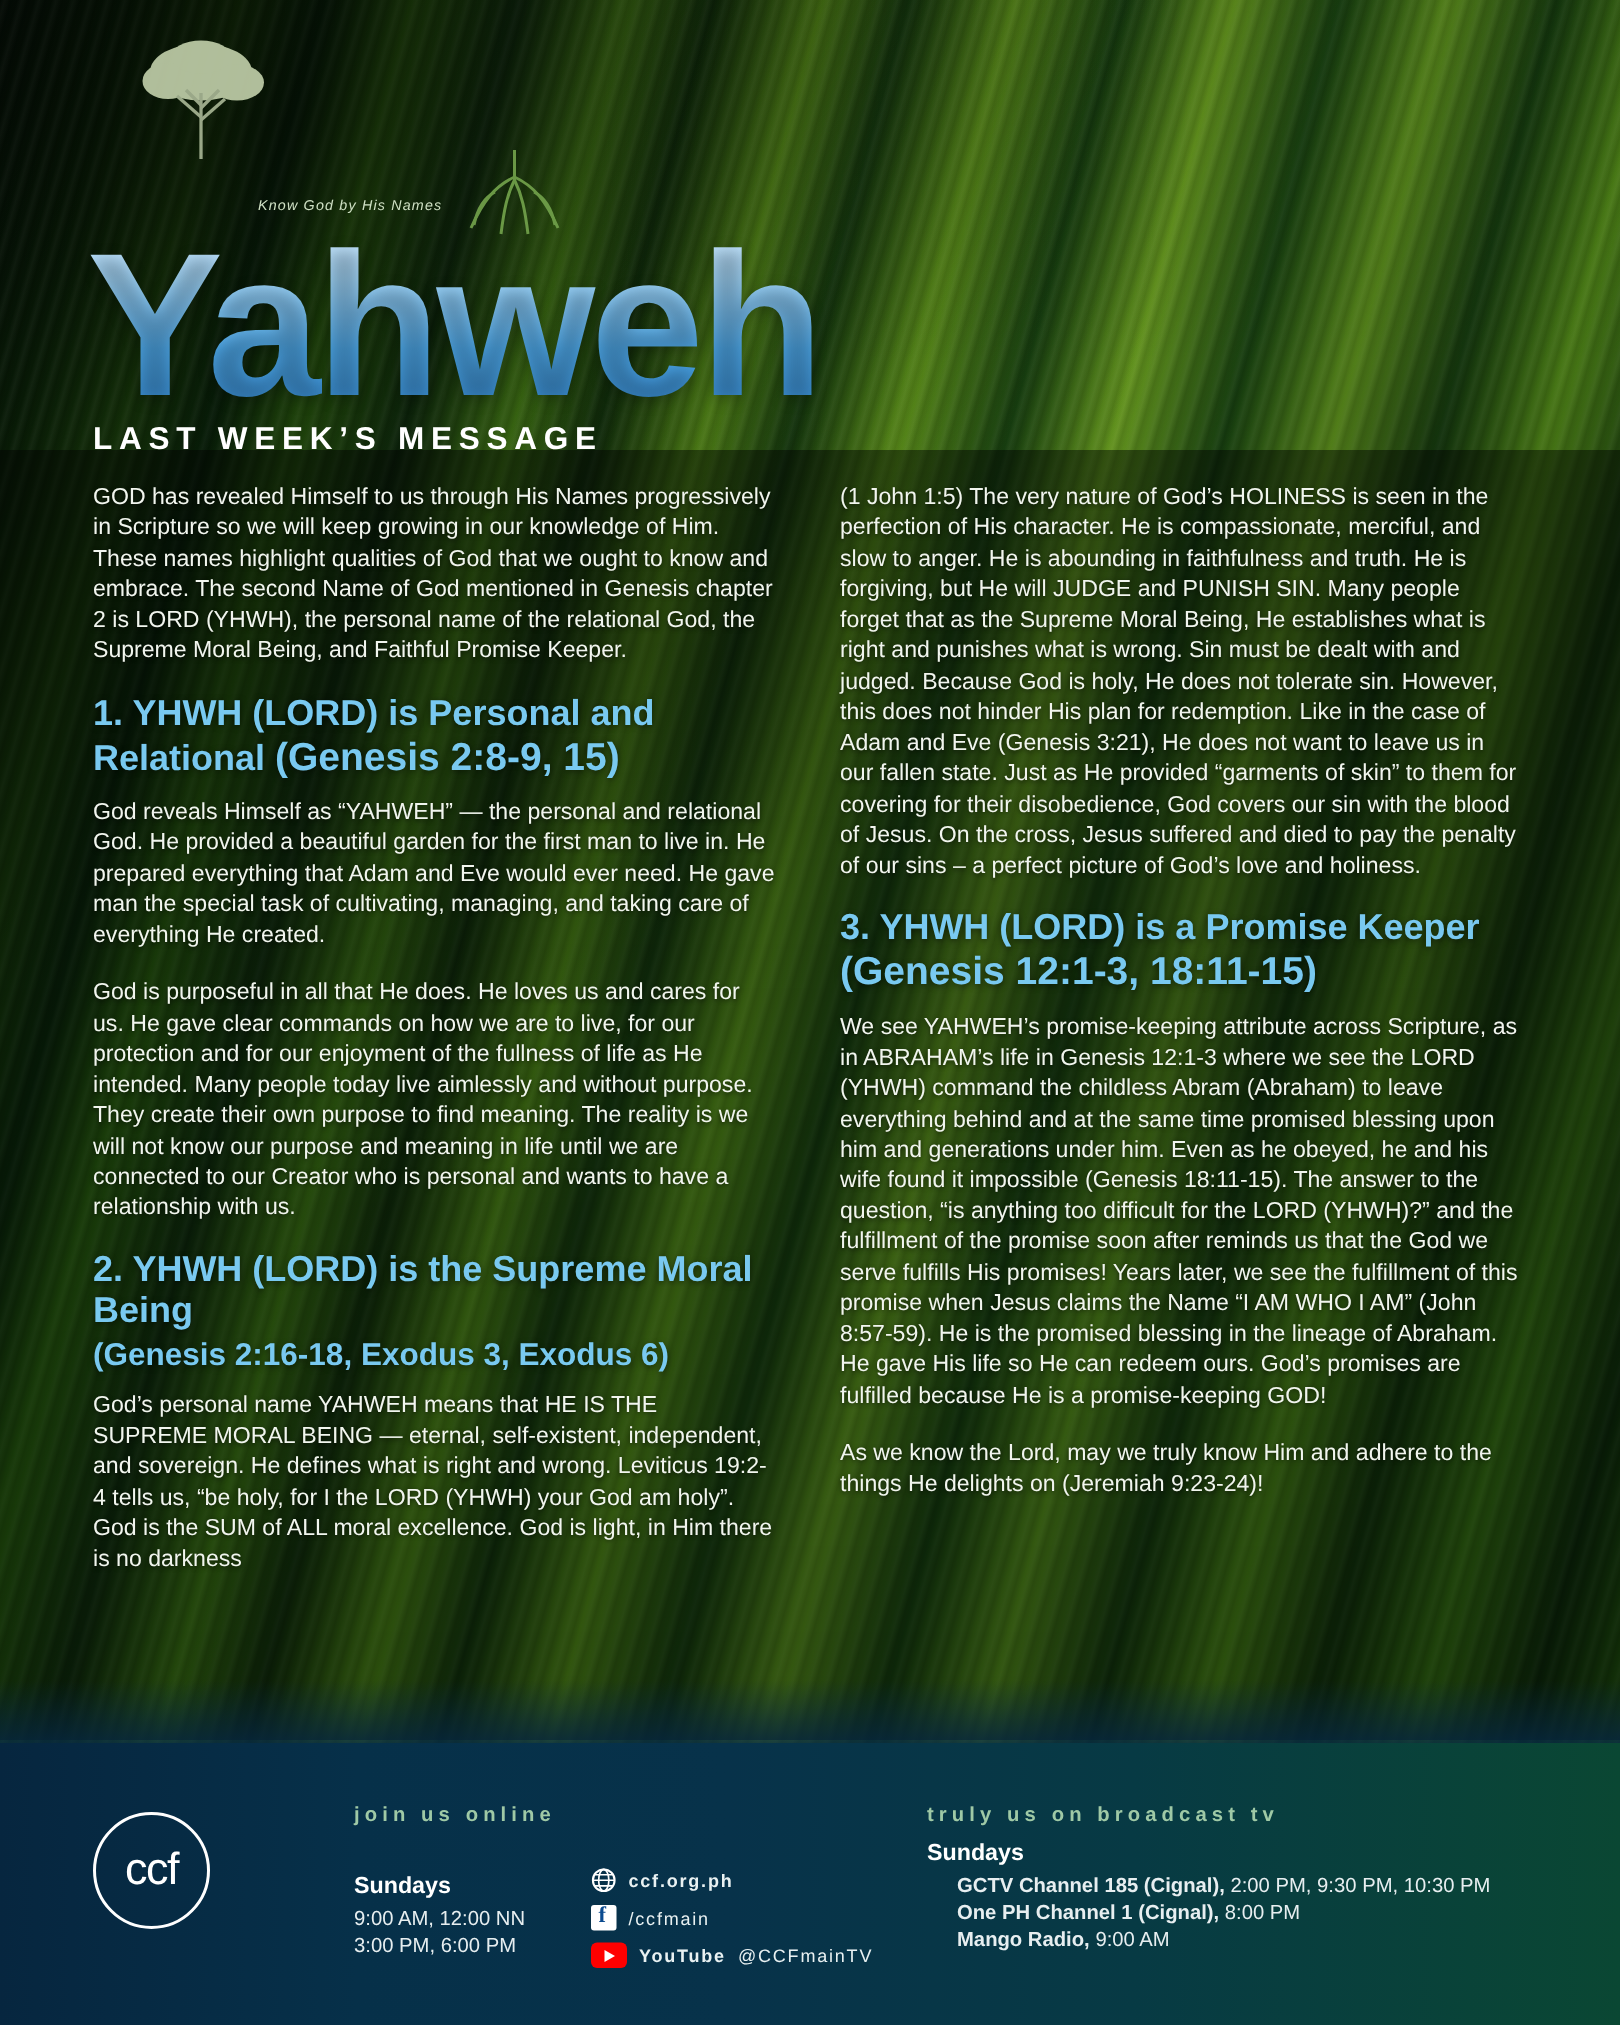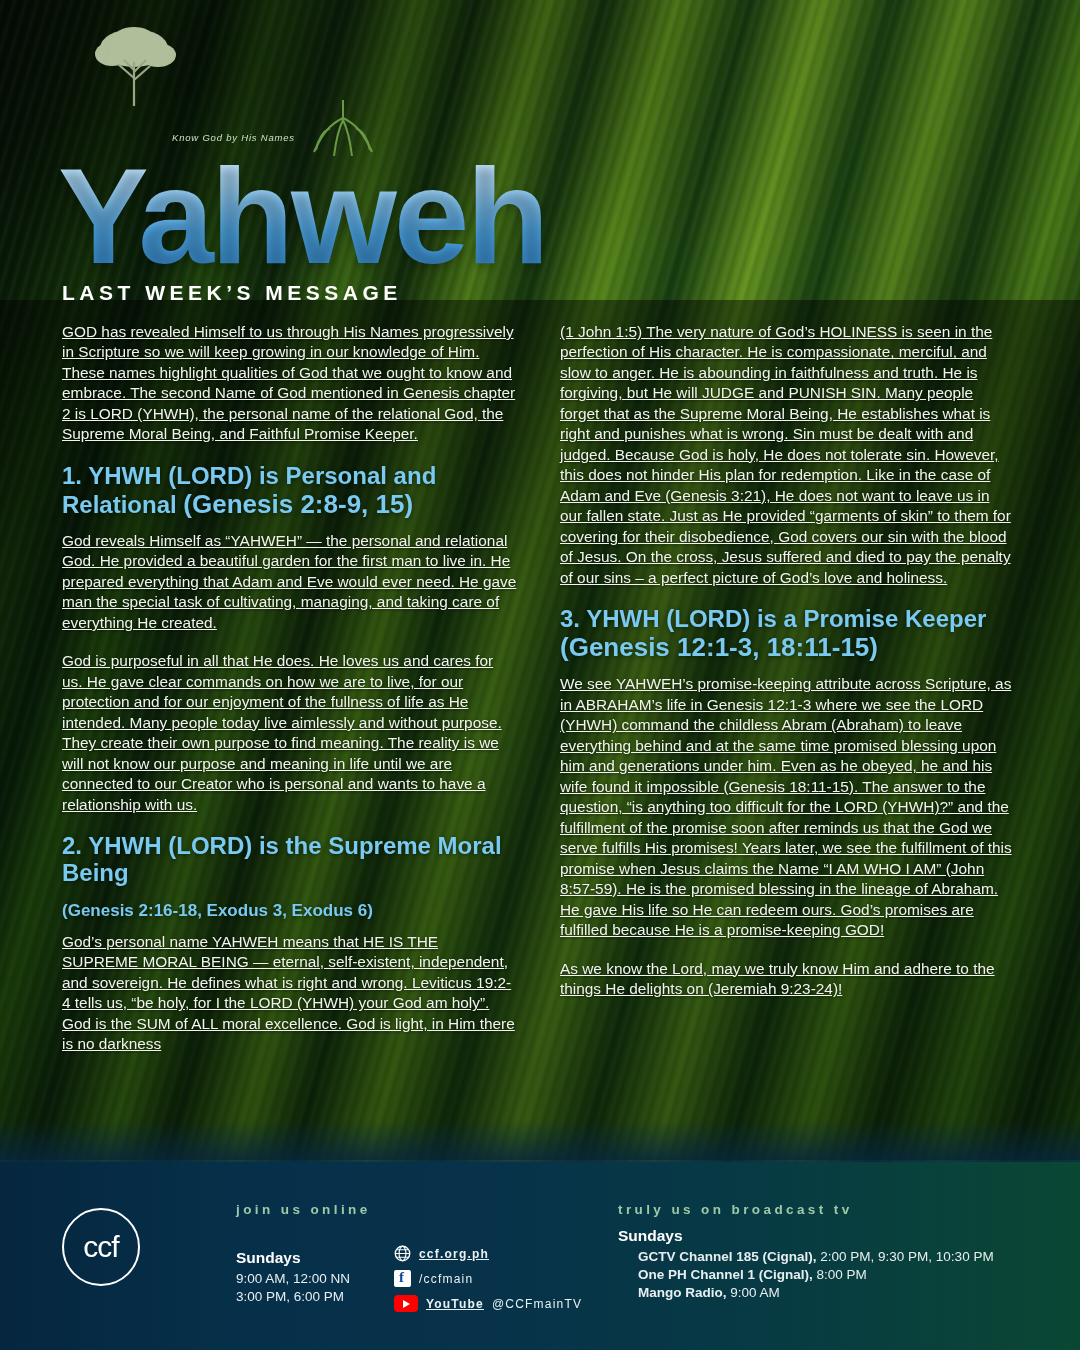--- a/index.html
+++ b/index.html
@@ -81,30 +81,29 @@
   
   .col { position:absolute; top:322px; width:455px; color:#f2f6f0; }
   .col.left  { left:62px; }
   .col.right { left:560px; }
 
   p.body {
     margin:0 0 18px 0;
     font-size:15.4px; line-height:1.33;
     color:#f1f5ee;
     text-shadow:0 1px 3px rgba(0,0,0,.55);
-    text-decoration:underline;
   }
   h2.head {
     margin:12px 0 12px 0;
     font-size:24px; line-height:1.12; font-weight:700;
     color:#79c9f0;
     text-shadow:0 1px 4px rgba(0,0,0,.5);
   }
   h2.head .ref { font-size:26px; }
-  h2.head .ref2 { display:block; font-size:17px; margin-top:14px; }
+  h2.head .ref2 { display:block; font-size:21px; margin-top:4px; }
 
   
   .footer {
     position:absolute; left:0; right:0; bottom:0; height:188px;
     background:linear-gradient(90deg,#06263f 0%, #063049 22%, #07324a 45%, #073a44 70%, #0a4733 100%);
   }
   .footer-top-fade {
     position:absolute; left:0; right:0; bottom:188px; height:42px;
     background:linear-gradient(180deg, rgba(6,38,63,0) 0%, rgba(6,38,63,.85) 100%);
   }
@@ -125,21 +124,21 @@
     font-size:13.5px; letter-spacing:3.4px; font-weight:700; color:#9fc9a6; margin-bottom:10px;
   }
   .f-sun { font-size:15.5px; font-weight:700; margin-bottom:3px; }
   .f-line { font-size:13.5px; color:#e7eef0; line-height:1.35; }
   .f-line b { font-weight:700;margin-left:20px; }
 
   .times { position:absolute; left:0; top:22px; }
   .socials { position:absolute; left:158px; top:18px; }
   .soc-row { display:flex; align-items:center; gap:8px; margin-bottom:8px; }
   .soc-label { font-size:12px; letter-spacing:1.2px; color:#e9f1f2; }
-  .soc-label.bold { font-weight:700;text-decoration:underline; }
+  .soc-label.bold { font-weight:700; }
 
   .ico { width:17px; height:17px; flex:0 0 17px; display:block; }
   .yt { width:24px; height:17px; flex:0 0 24px; background:#ff0000; border-radius:4px; position:relative; }
   .yt:after{ content:""; position:absolute; left:9px; top:4.5px; border-left:7px solid #fff; border-top:4px solid transparent; border-bottom:4px solid transparent; }
   .fb { width:17px; height:17px; background:#ffffff; border-radius:2px; position:relative; }
   .fb:after{ content:"f"; position:absolute; left:5px; top:-1px; color:#0a4a8f; font-weight:700; font-size:15px; font-family:"Liberation Serif", serif;}
 </style>
 </head>
 <body>
 

